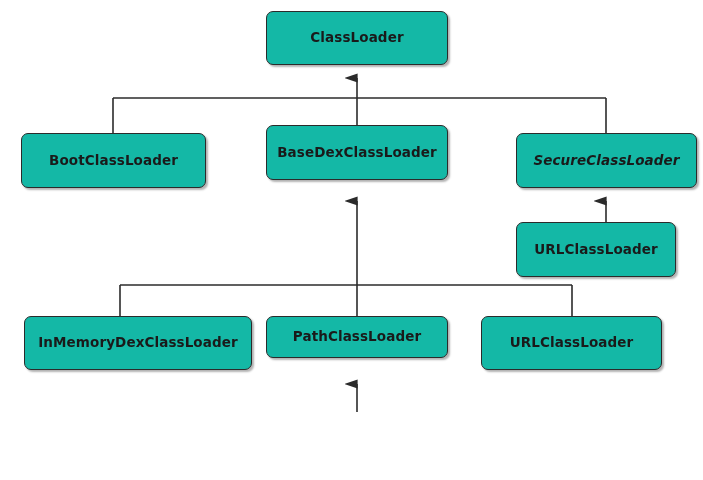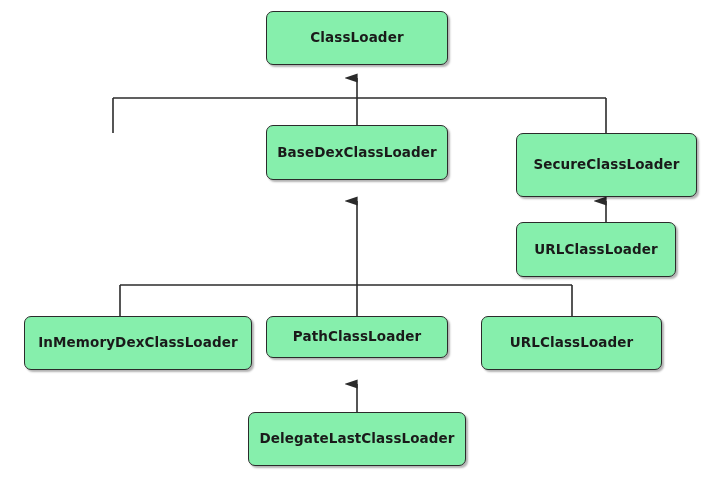--- a/index.html
+++ b/index.html
@@ -22,21 +22,21 @@
     position: absolute;
     left: 0;
     top: 0;
     width: 703px;
     height: 480px;
     pointer-events: none;
   }
   .node-box {
     position: absolute;
     box-sizing: border-box;
-    background: #86efac;
+    background: #14b8a6;
     border: 1.6px solid #2b2b2b;
     border-radius: 7px;
     display: flex;
     align-items: center;
     justify-content: center;
     box-shadow: 2px 2px 2px rgba(0,0,0,0.30);
     z-index: 2;
   }
   .node-label {
     font-family: "DejaVu Sans", sans-serif;
@@ -82,42 +82,42 @@
       <line x1="572" y1="285" x2="572" y2="316"></line>
 
       <line x1="357" y1="412" x2="357" y2="384" marker-end="url(#uml-arrow)"></line>
     </g>
   </svg>
 
   <div class="node-box" style="left:266px; top:11px; width:182px; height:54px;">
     <span class="node-label">ClassLoader</span>
   </div>
 
+  <div class="node-box" style="left:21px; top:133px; width:185px; height:55px;">
+    <span class="node-label">BootClassLoader</span>
+  </div>
 
   <div class="node-box" style="left:266px; top:125px; width:182px; height:55px;">
     <span class="node-label">BaseDexClassLoader</span>
   </div>
 
-  <div class="node-box" style="left:516px; top:133px; width:181px; height:64px;">
+  <div class="node-box" style="left:516px; top:133px; width:181px; height:55px;font-style:italic;">
     <span class="node-label">SecureClassLoader</span>
   </div>
 
   <div class="node-box" style="left:516px; top:222px; width:160px; height:55px;">
     <span class="node-label">URLClassLoader</span>
   </div>
 
   <div class="node-box" style="left:24px; top:316px; width:228px; height:54px;">
     <span class="node-label">InMemoryDexClassLoader</span>
   </div>
 
   <div class="node-box" style="left:266px; top:316px; width:182px; height:42px;">
     <span class="node-label">PathClassLoader</span>
   </div>
 
   <div class="node-box" style="left:481px; top:316px; width:181px; height:54px;">
     <span class="node-label">URLClassLoader</span>
   </div>
 
-  <div class="node-box" style="left:248px; top:412px; width:218px; height:54px;">
-    <span class="node-label">DelegateLastClassLoader</span>
-  </div>
 
 </div>
 
 </body></html>

